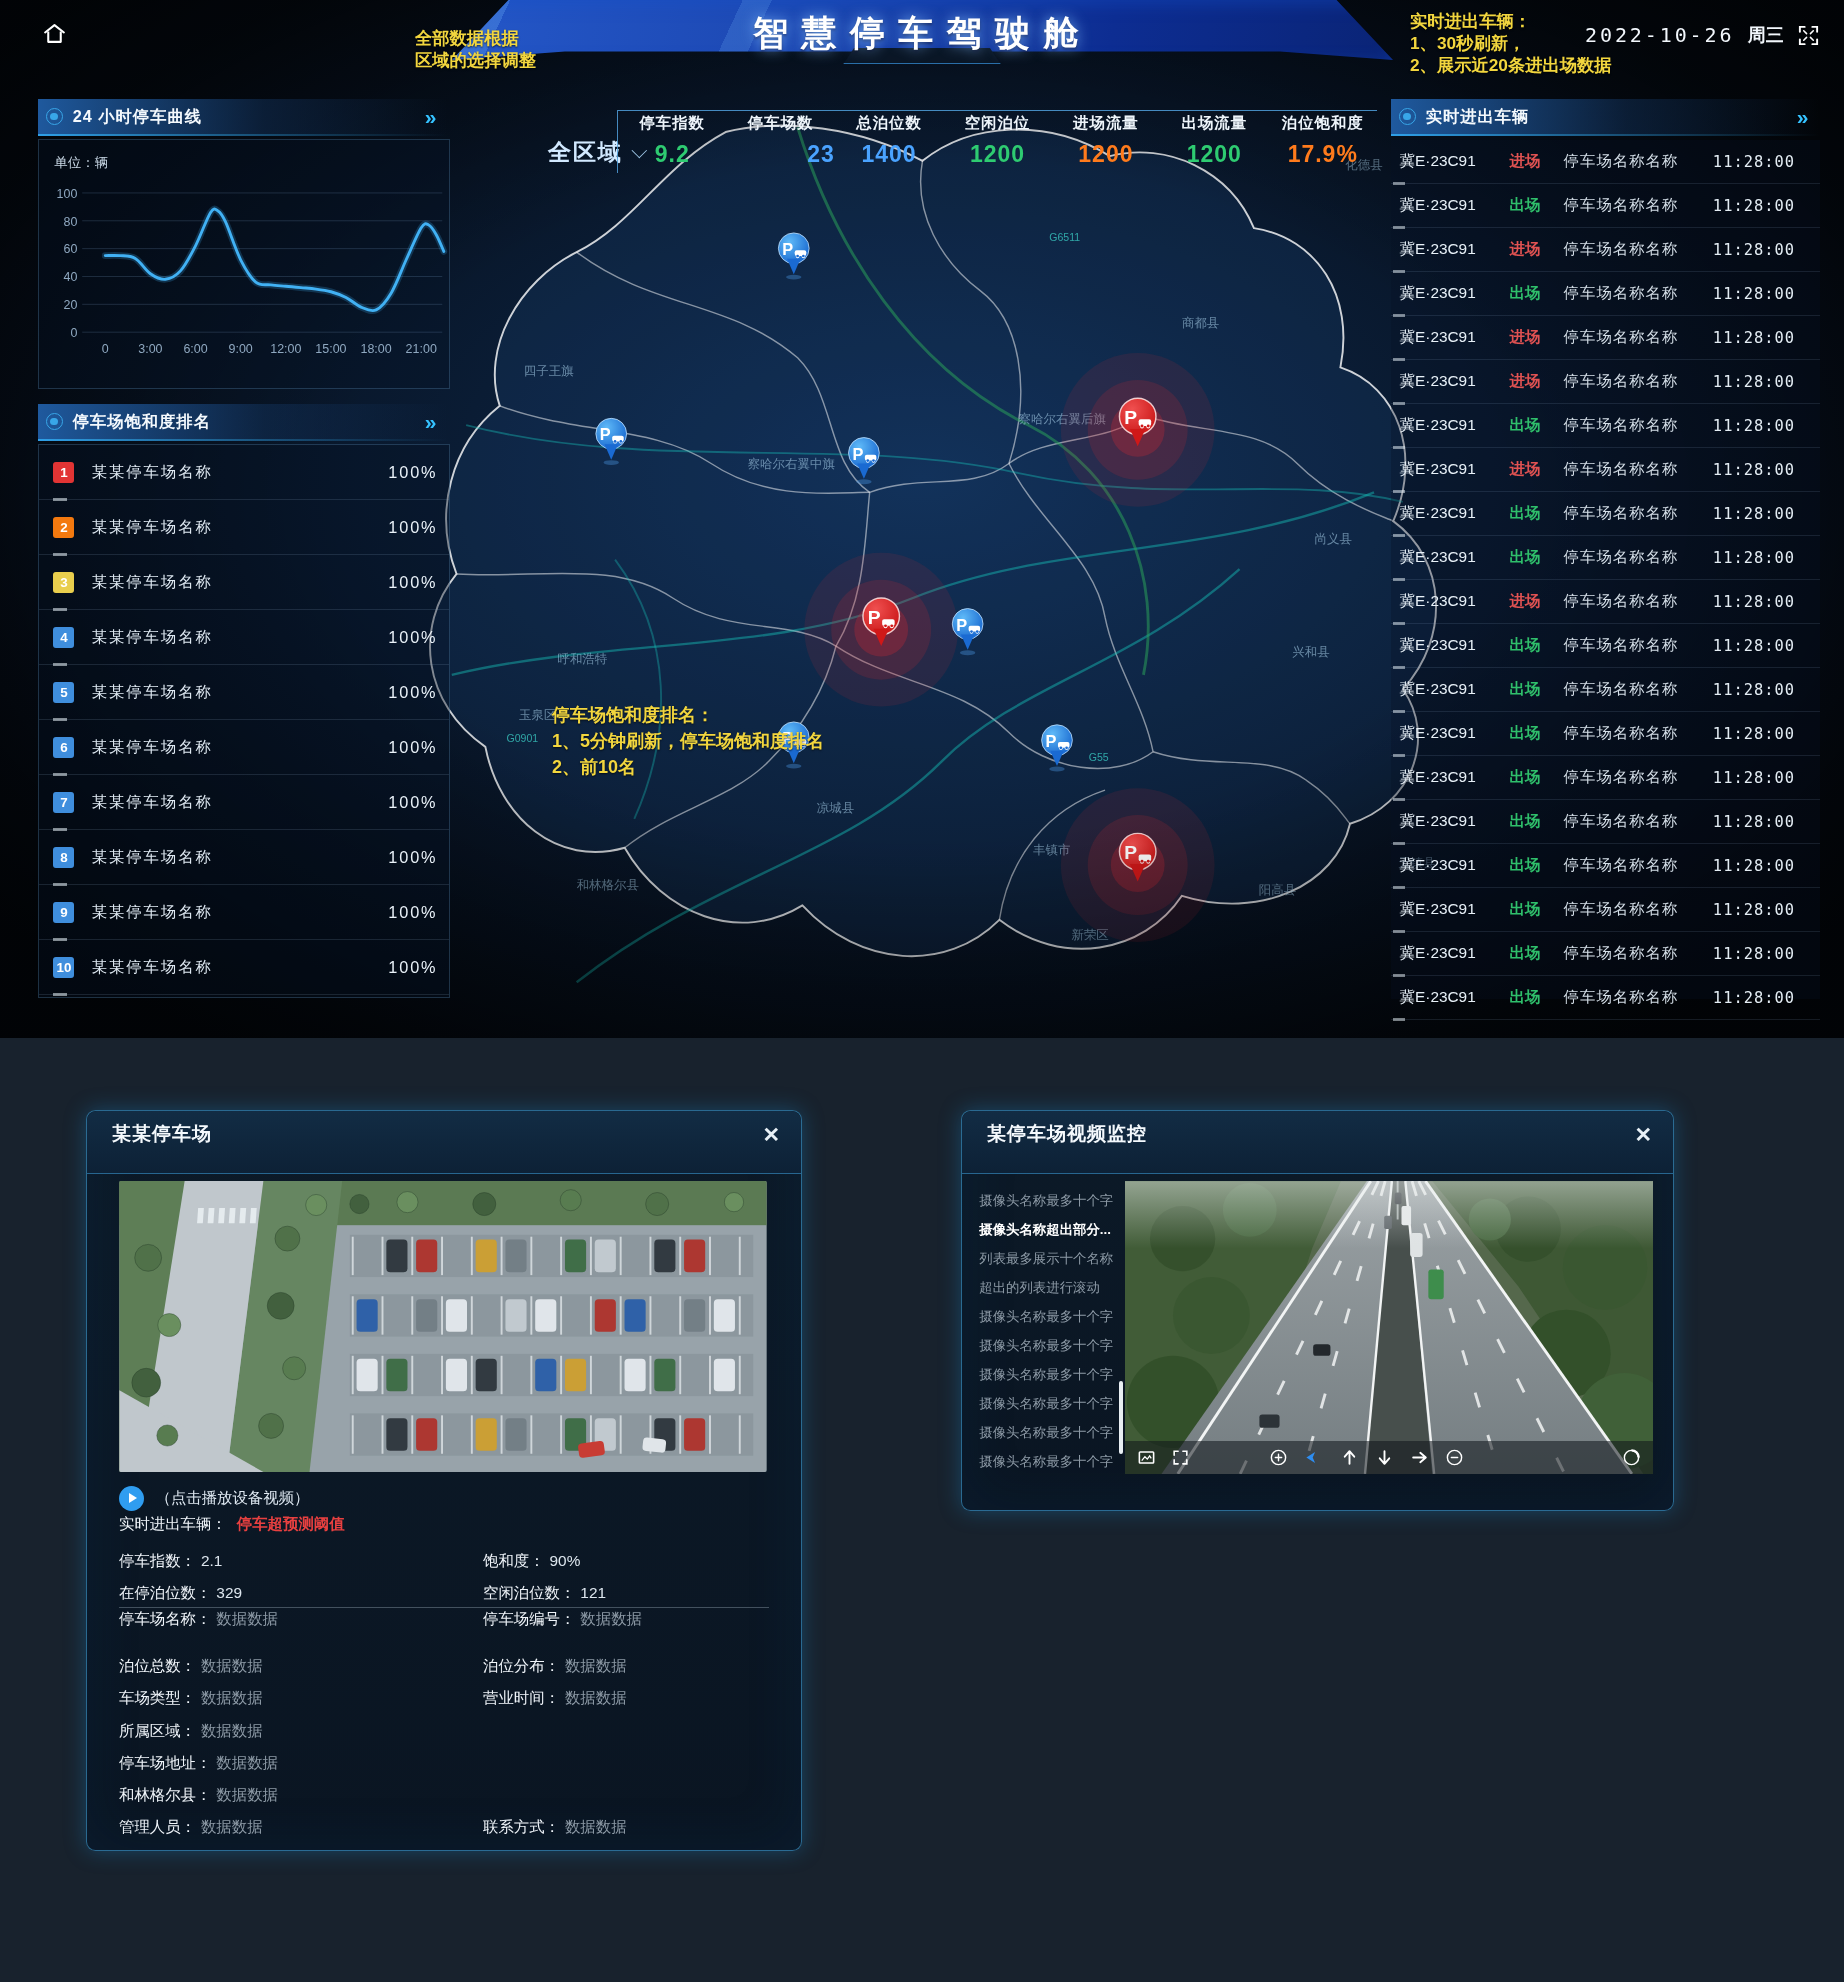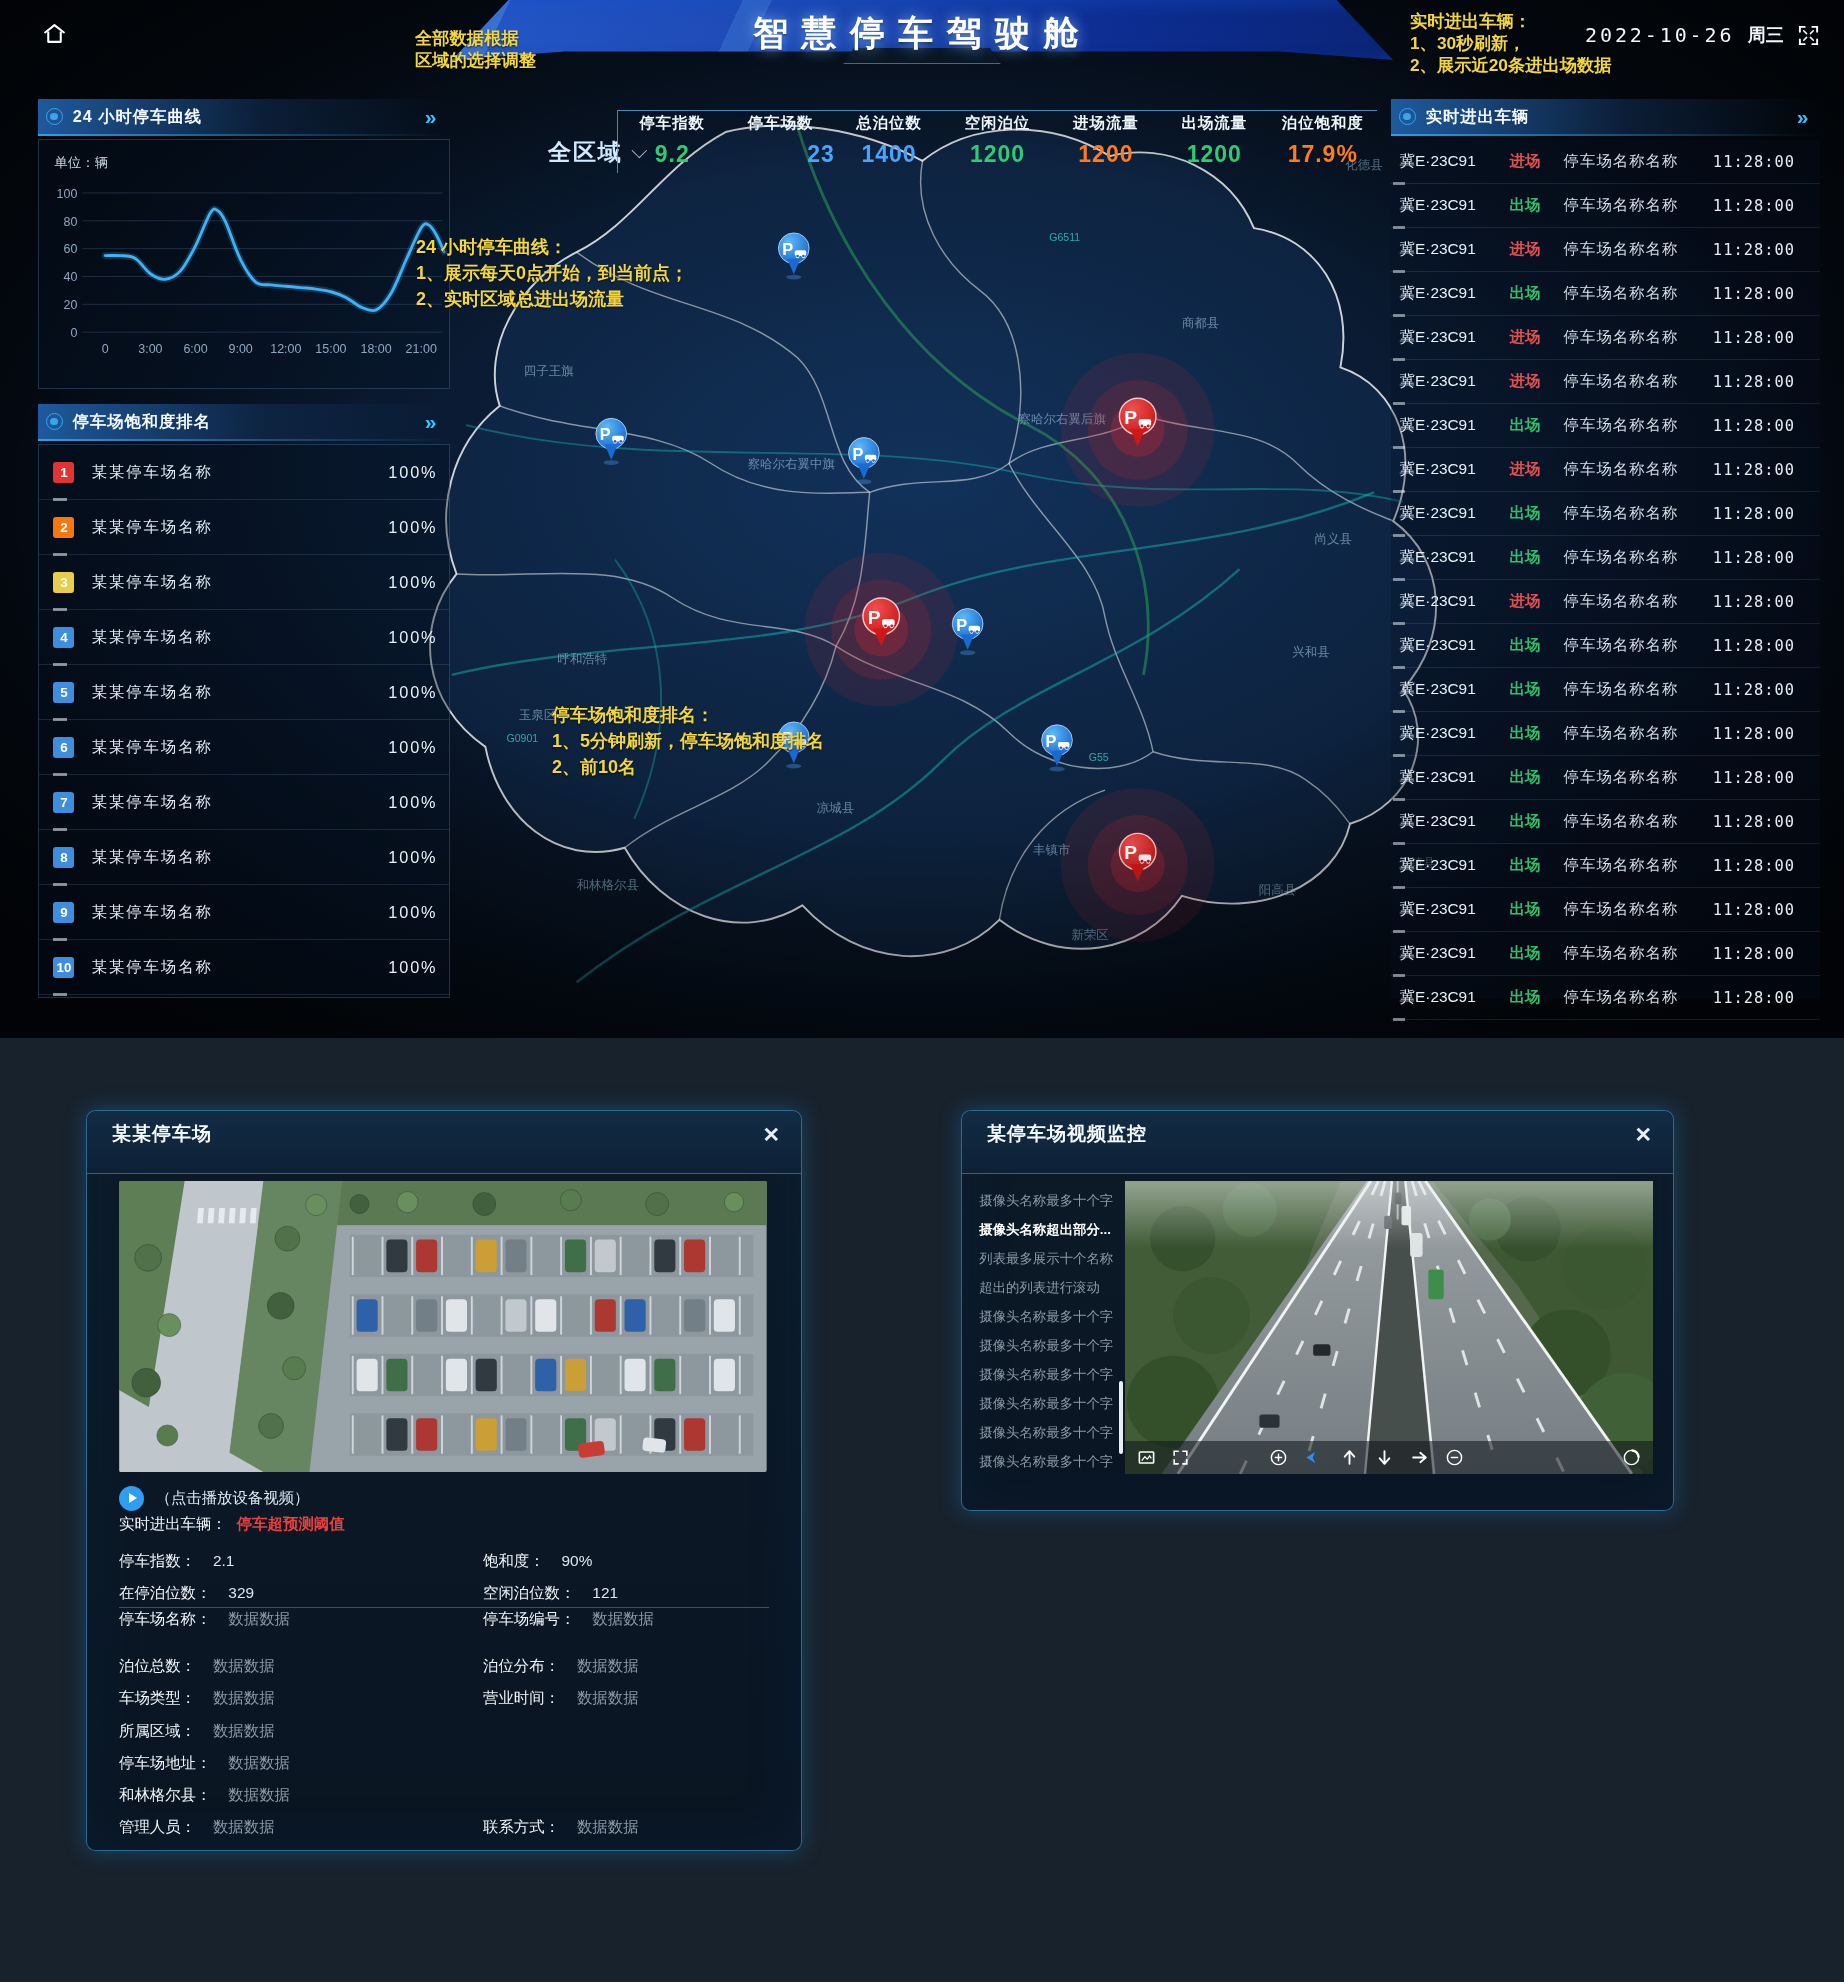--- a/index.html
+++ b/index.html
@@ -112,21 +112,21 @@
   #park-img{position:absolute;left:32px;top:70px;width:648px;height:291px;border-radius:1.9px;overflow:hidden;}
   #play-row{position:absolute;left:32px;top:375px;display:flex;align-items:center;}
   #play-btn{width:25px;height:25px;border-radius:50%;background:#2f9df0;position:relative;cursor:pointer;flex:none;}
   #play-btn:after{content:"";position:absolute;left:9.6px;top:6.7px;border-left:8.6px solid #fff;
     border-top:5.8px solid transparent;border-bottom:5.8px solid transparent;}
   #play-hint{margin-left:11.5px;font-size:15.4px;color:#dfe9f2;}
   .field-row{position:absolute;left:0;width:714px;height:32px;}
   .field-cell{position:absolute;left:32px;white-space:nowrap;}
   .field-cell.c2{left:396px;}
   .f-label{font-size:15.4px;color:#f0f5fa;}
-  .f-value{font-size:15.4px;color:#8d9aa6;margin-left:17px;}
+  .f-value{font-size:15.4px;color:#8d9aa6;margin-left:5px;}
   .metric .f-value{color:#dde6ee;}
   #status-row{position:absolute;left:32px;top:403px;font-size:15.4px;}
   #status-label{color:#f0f5fa;}
   #status-value{margin-left:5.8px;font-weight:bold;}
   #park-divider{position:absolute;left:32px;top:496px;width:650px;border-top:1px solid rgba(200,215,228,.3);}
 
   #video-modal{left:961px;top:1110px;width:711px;height:399px;}
   #camera-list{position:absolute;left:17.3px;top:75px;width:141px;}
   .camera-item{height:29px;line-height:29px;font-size:13.4px;color:#8d9aa6;cursor:pointer;
     white-space:nowrap;overflow:hidden;}
@@ -295,25 +295,20 @@
   </div>
 
   <div class="note" id="note-global">
       <div class="note-line">全部数据根据</div>
       <div class="note-line">区域的选择调整</div>
     </div>
   <div class="note" id="note-realtime">
       <div class="note-line">实时进出车辆：</div>
       <div class="note-line">1、30秒刷新，</div>
       <div class="note-line">2、展示近20条进出场数据</div>
-    </div>
-  <div class="note" id="note-curve">
-      <div class="note-line">24 小时停车曲线：</div>
-      <div class="note-line">1、展示每天0点开始，到当前点；</div>
-      <div class="note-line">2、实时区域总进出场流量</div>
     </div>
   <div class="note" id="note-ranking">
       <div class="note-line">停车场饱和度排名：</div>
       <div class="note-line">1、5分钟刷新，停车场饱和度排名</div>
       <div class="note-line">2、前10名</div>
     </div>
 
   <div class="panel-header" id="curve-header">
     <span class="hdr-icon"></span>
     <span class="panel-title">24 小时停车曲线</span>

